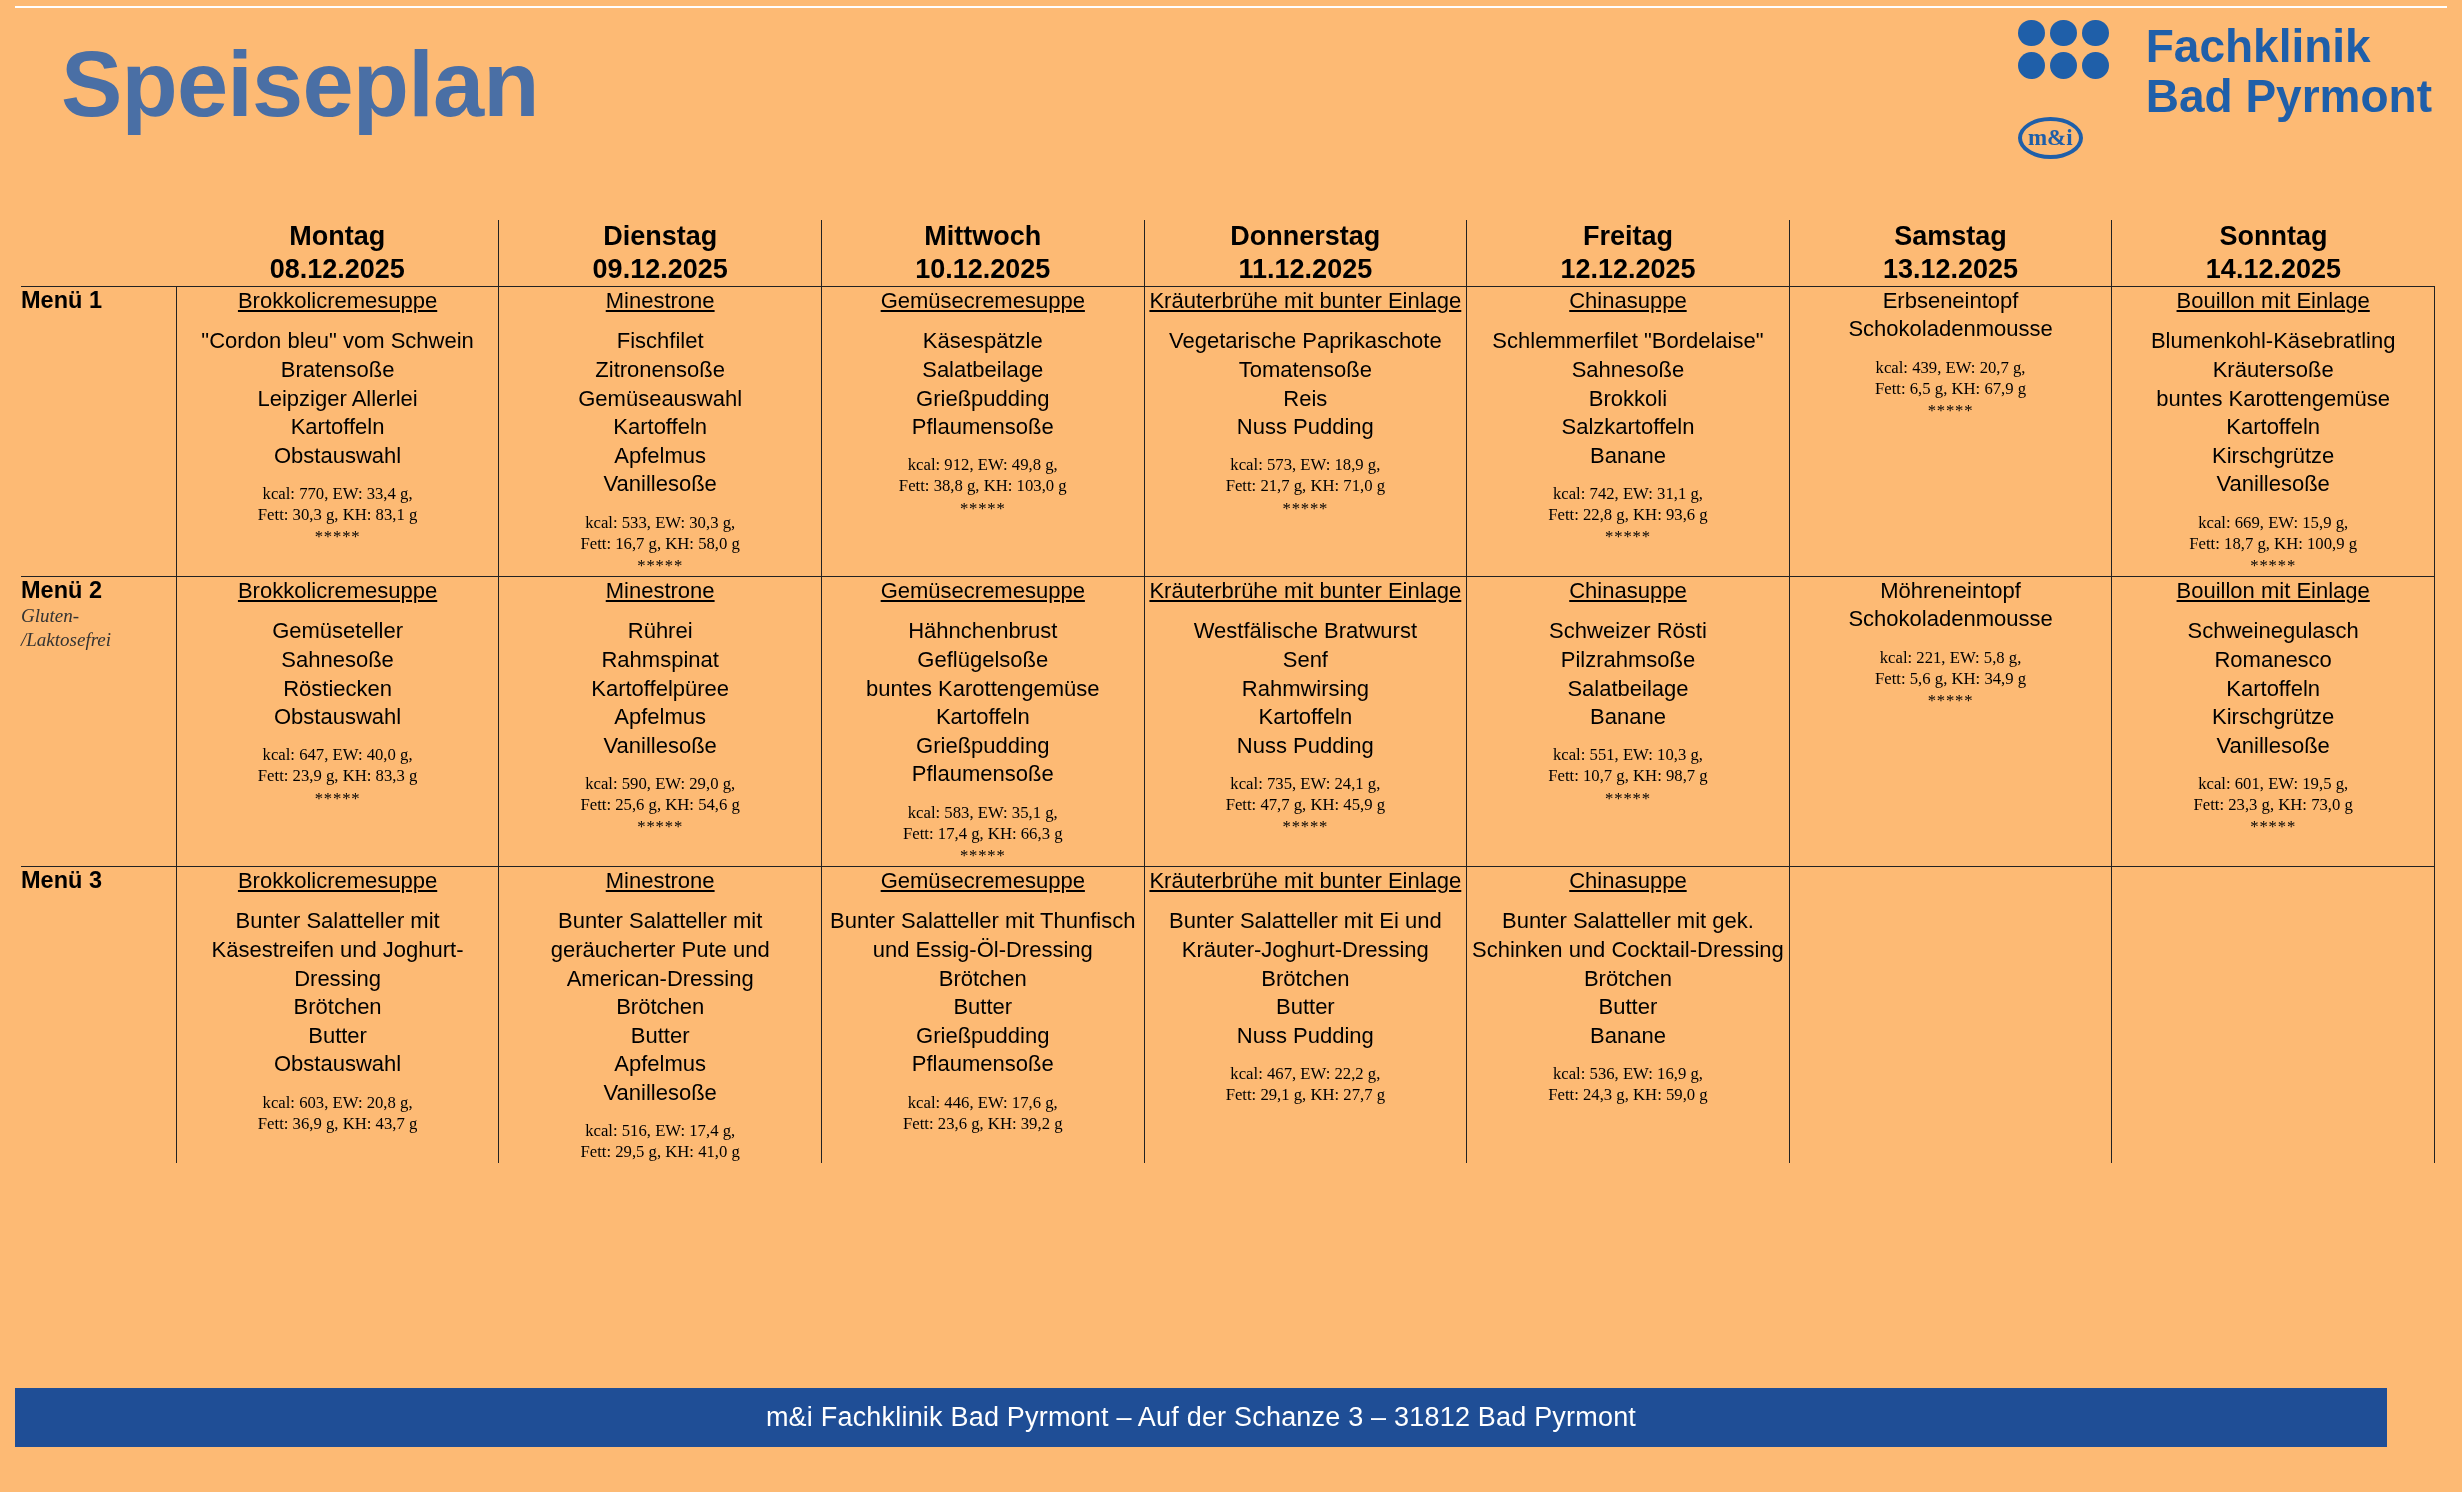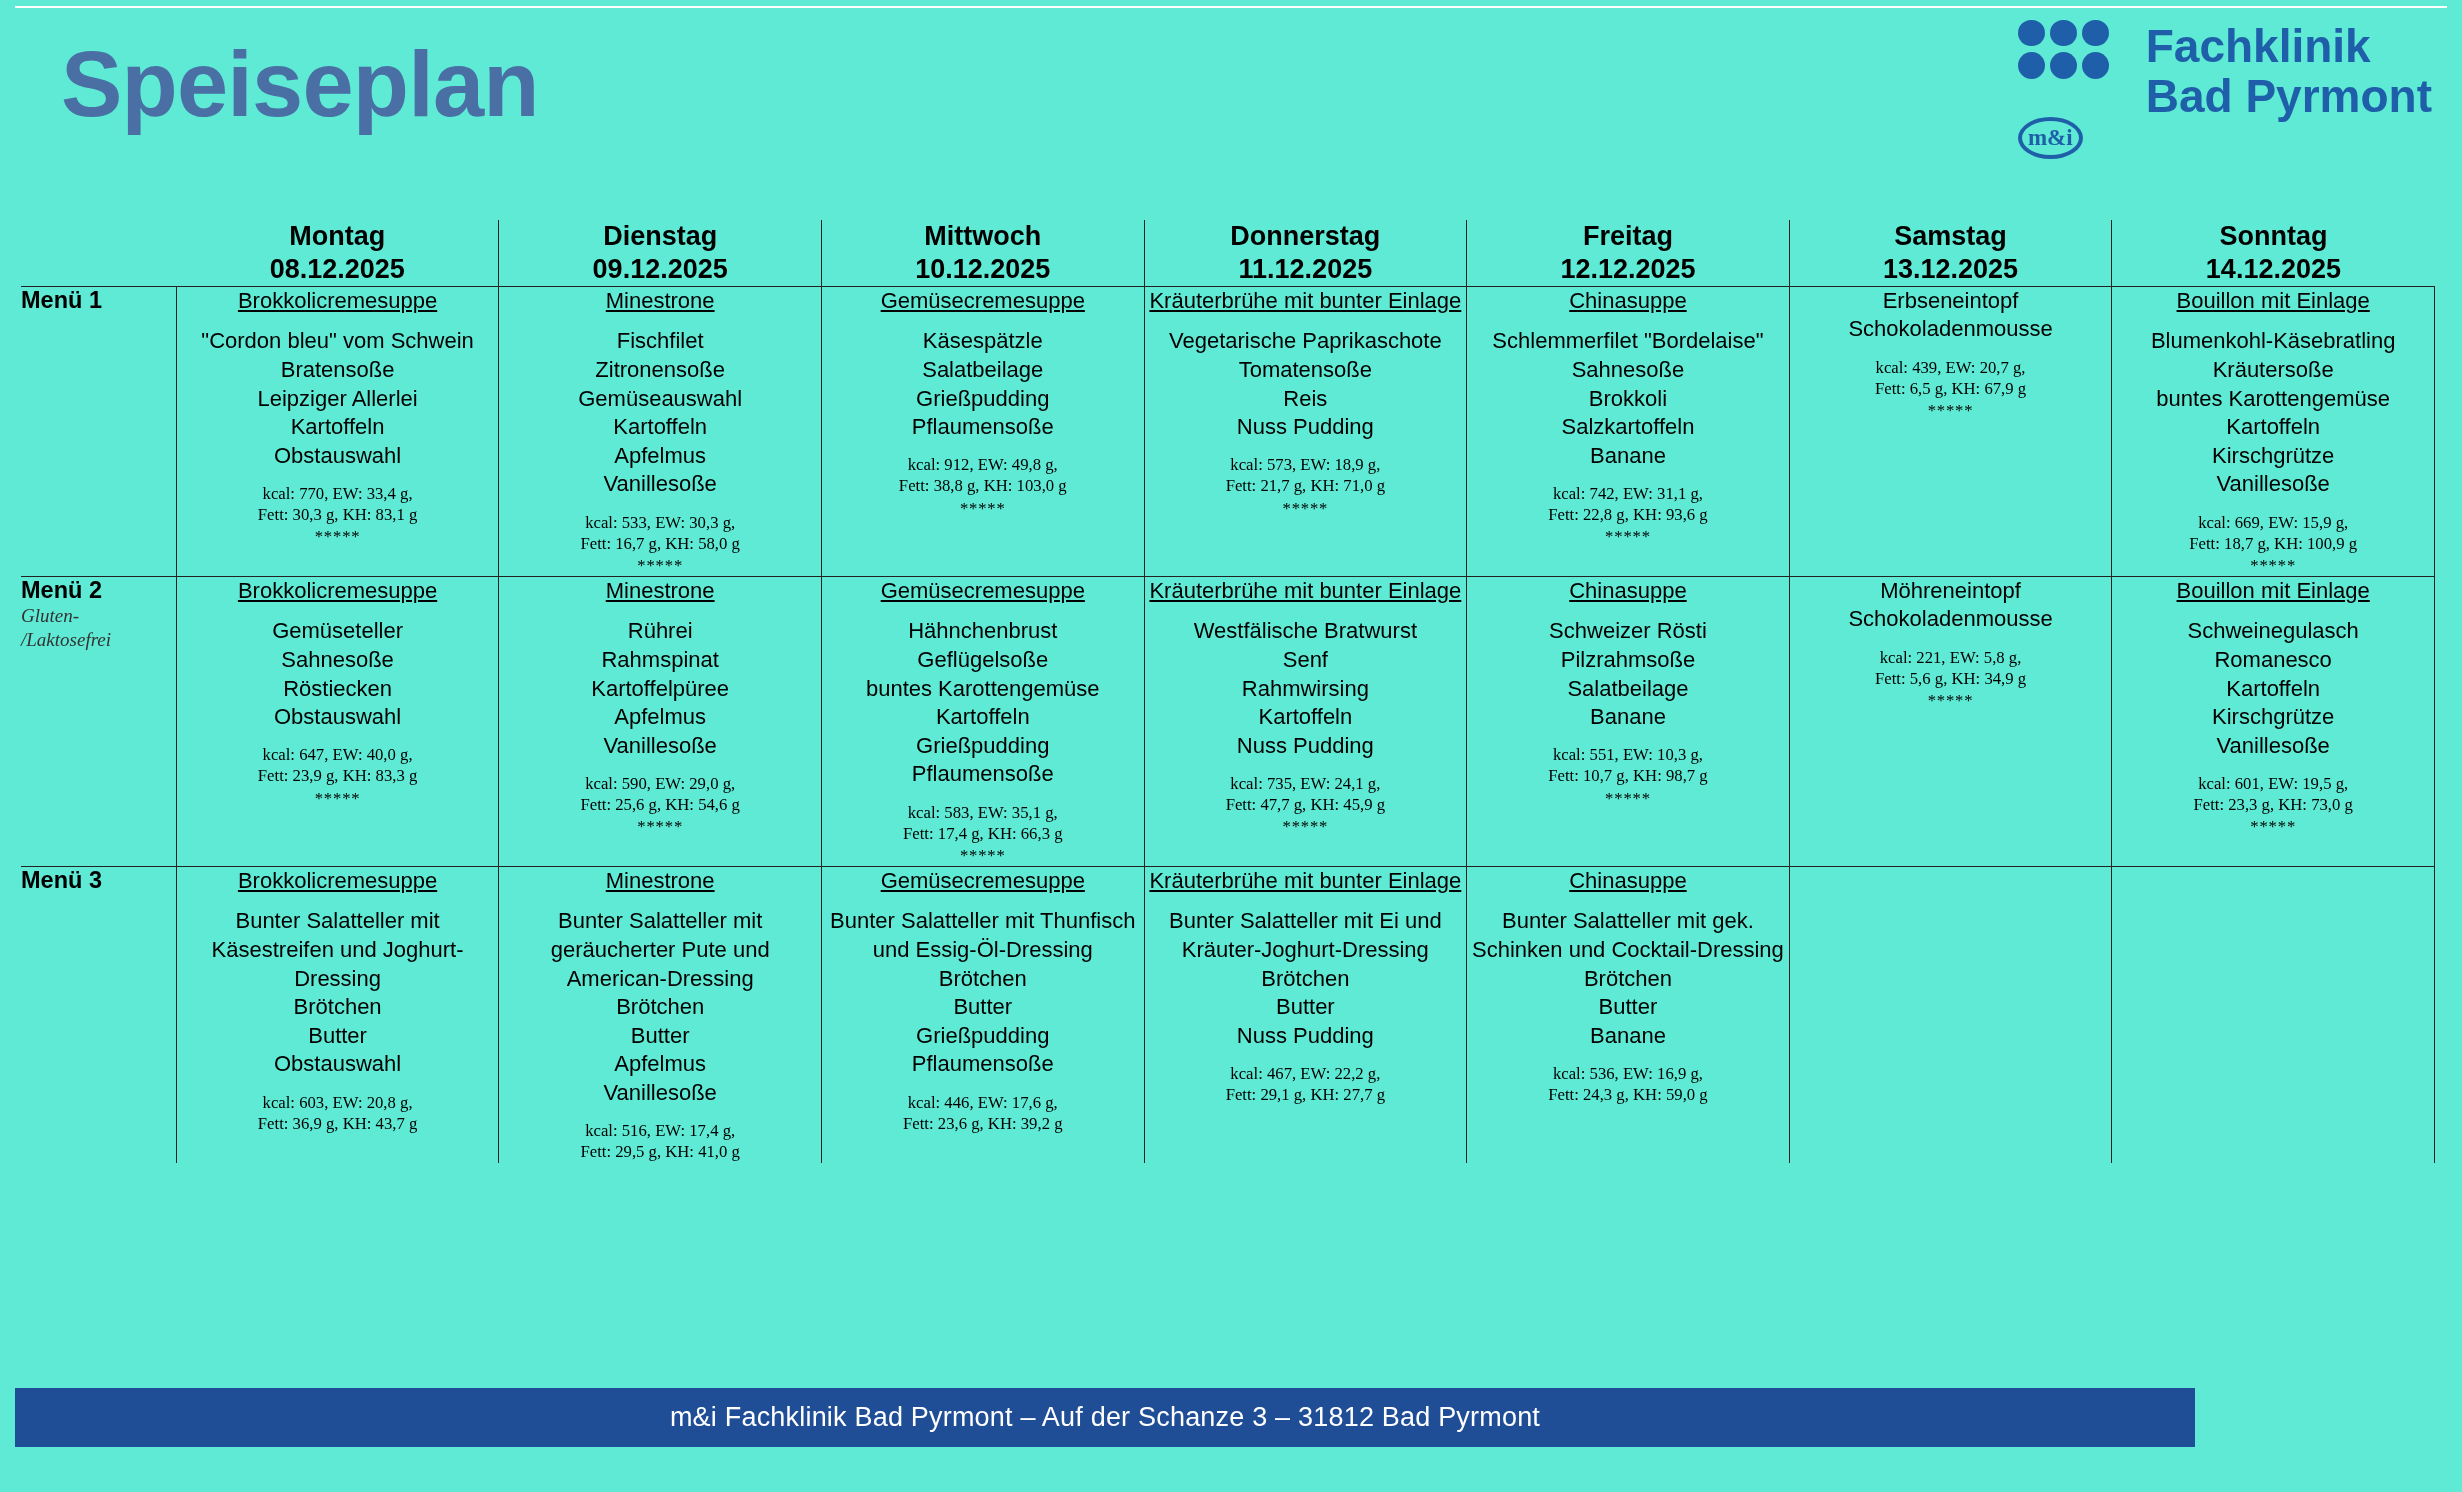--- a/index.html
+++ b/index.html
@@ -6,21 +6,21 @@
   html, body {
     margin: 0; padding: 0;
     width: 2462px; height: 1492px;
     background: #ffffff;
     font-family: "Liberation Sans", sans-serif;
     overflow: hidden;
   }
   .page {
     position: relative;
     width: 2462px; height: 1492px;
-    background: #5eead4;
+    background: #fdba74;
   }
 
   
   .header {
     position: absolute;
     left: 0; top: 0;
     width: 2462px; height: 220px;
   }
   .title {
     position: absolute;
@@ -167,21 +167,21 @@
     letter-spacing: 0.8px;
     color: #000;
     margin-top: 1.5px;
   }
   .cellpad { padding-bottom: 7.6px; }
 
   
   .footer {
     position: absolute;
     left: 15px; bottom: 45px;
-    width: 2180px; height: 59px;
+    width: 2372px; height: 59px;
     background: #1f4e96;
     color: #ffffff;
     display: flex;
     align-items: center;
     justify-content: center;
     font-size: 27px;
     letter-spacing: 0.2px;
   }
   .edge-top {
     position: absolute; left: 15px; top: 6px;

